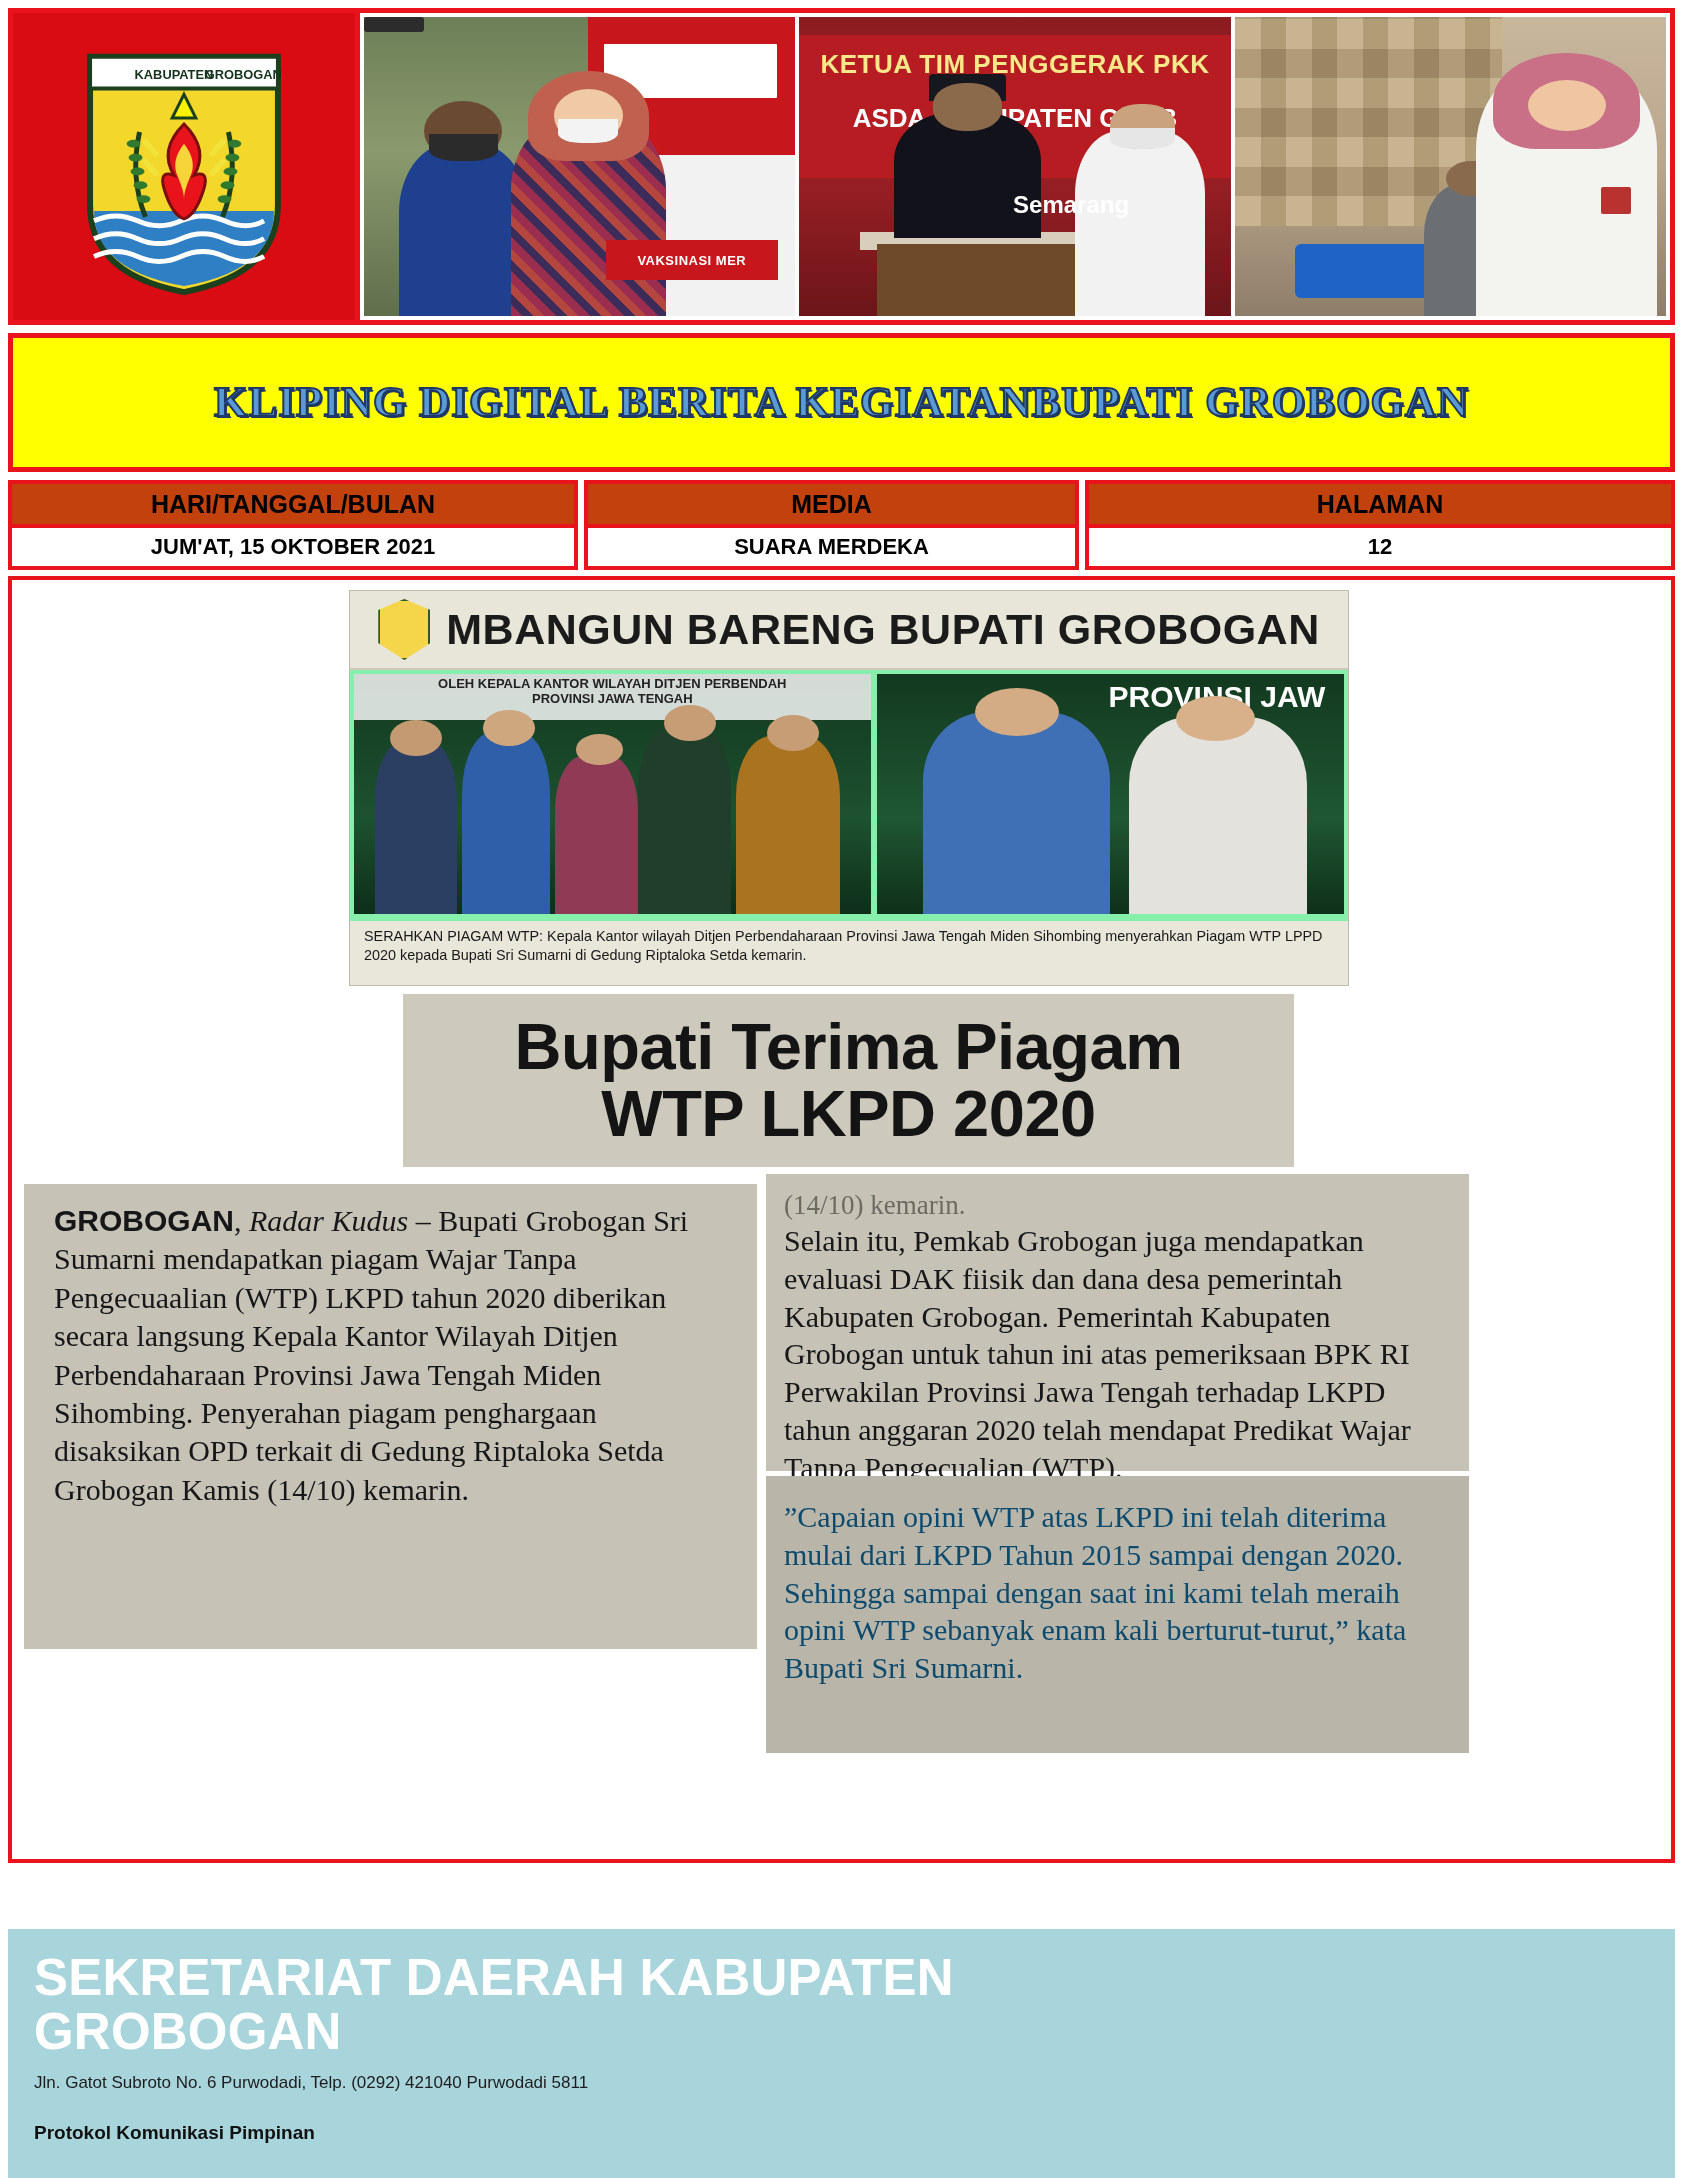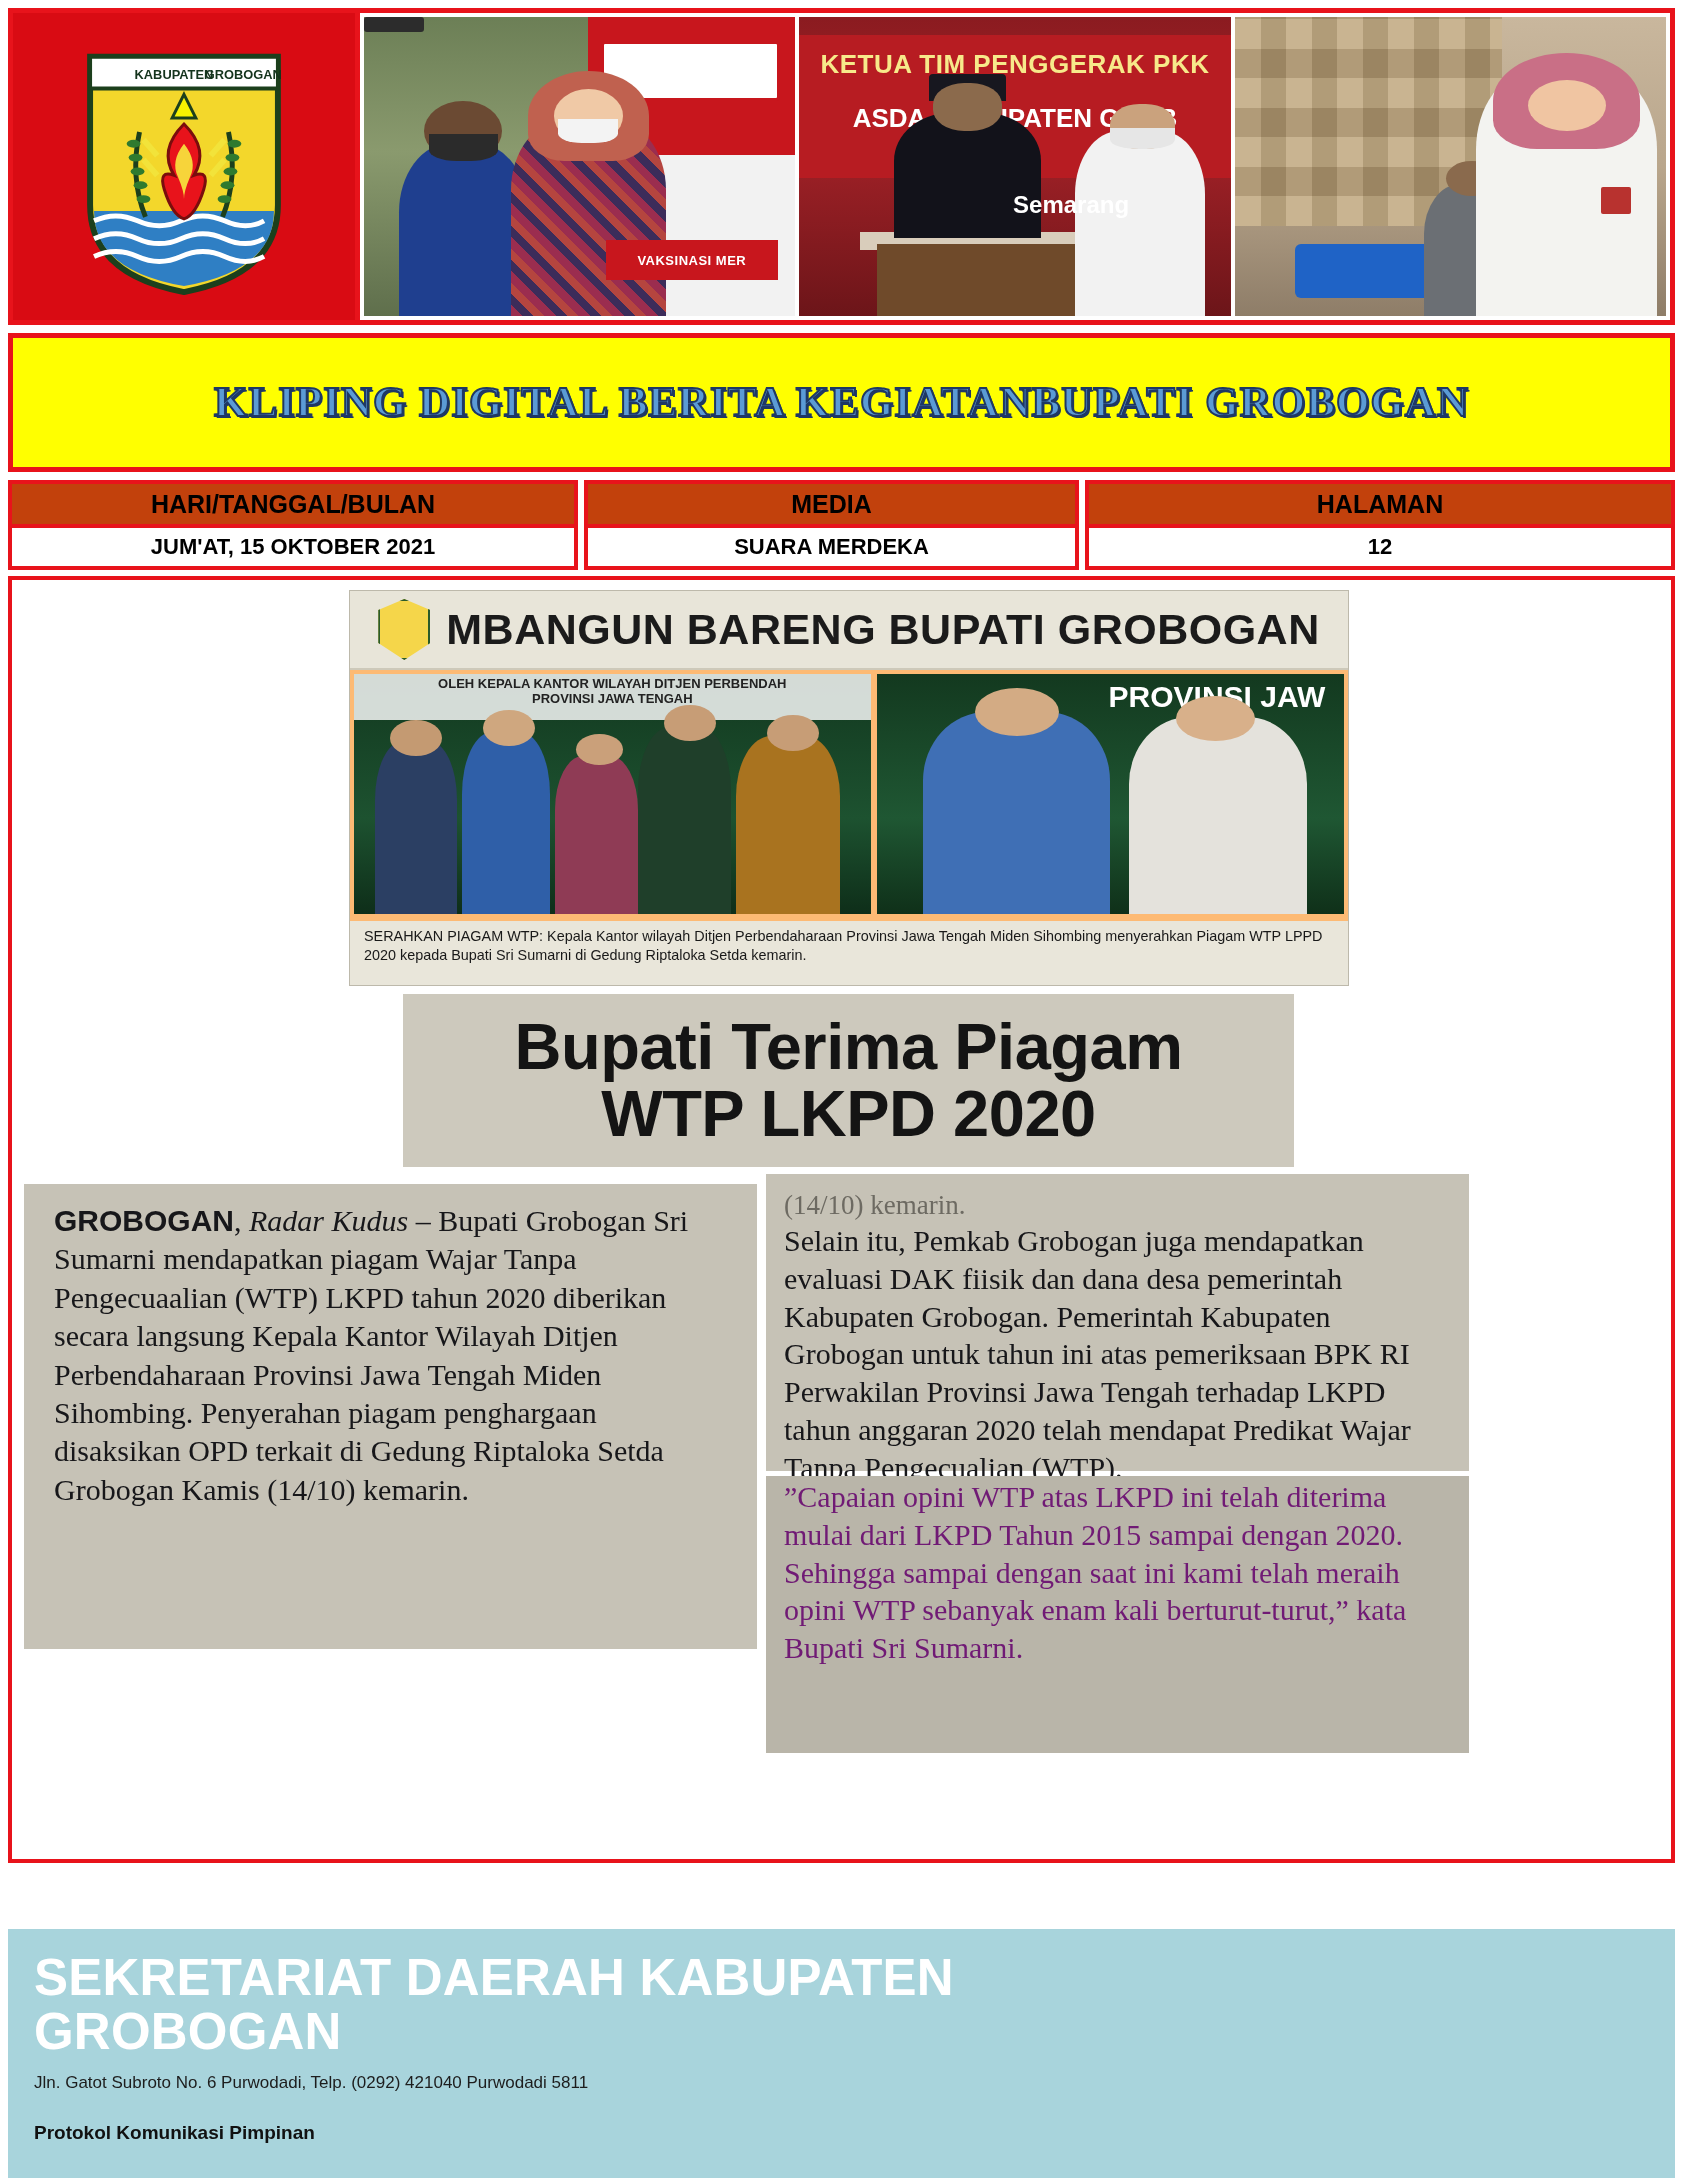--- a/index.html
+++ b/index.html
@@ -188,21 +188,21 @@
     overflow: hidden;
   }
 
   
   .news-photo {
     position: absolute;
     left: 337px;
     top: 10px;
     width: 1000px;
     height: 396px;
-    background: #fdba74;
+    background: #86efac;
     border: 1px solid #bdb9ab;
     box-sizing: border-box;
     overflow: hidden;
   }
   .np-masthead {
     position: absolute; left:0; top:0; width:100%; height:77px;
     background:#e8e5d9; display:flex; align-items:center; justify-content:center;
     gap:16px; border-bottom:2px solid #cdc9ba;
   }
   .np-masthead .mini-crest {
@@ -247,22 +247,22 @@
   .col-left .lead { font-family:"Liberation Sans", sans-serif; font-weight:bold; }
   .col-left .ital { font-style: italic; }
   .col-right-a {
     position:absolute; left:754px; top:594px; width:703px; height:297px;
     background:#c6c2b6; padding:14px 18px; box-sizing:border-box;
     font-family:"Liberation Serif", serif; font-size:30px; line-height:1.26; color:#17171a;
   }
   .col-right-a .faded { color:#6d6a62; font-size:27px; }
   .col-right-b {
     position:absolute; left:754px; top:896px; width:703px; height:277px;
-    background:#b9b5a9; padding:2px 18px; box-sizing:border-box;
-    font-family:"Liberation Serif", serif; font-size:30px; line-height:1.26; color:#701a75;
+    background:#b9b5a9; padding:22px 18px; box-sizing:border-box;
+    font-family:"Liberation Serif", serif; font-size:30px; line-height:1.26; color:#0c4a6e;
   }
 
   
   .footer {
     position:absolute; left:8px; right:8px; bottom:0; height:257px;
     background:#a8d4dc; padding:22px 26px 10px 26px; box-sizing:border-box;
   }
   .footer .f-title {
     font-size:51px; font-weight:bold; color:#ffffff; line-height:1.06;
     letter-spacing:0.2px;

